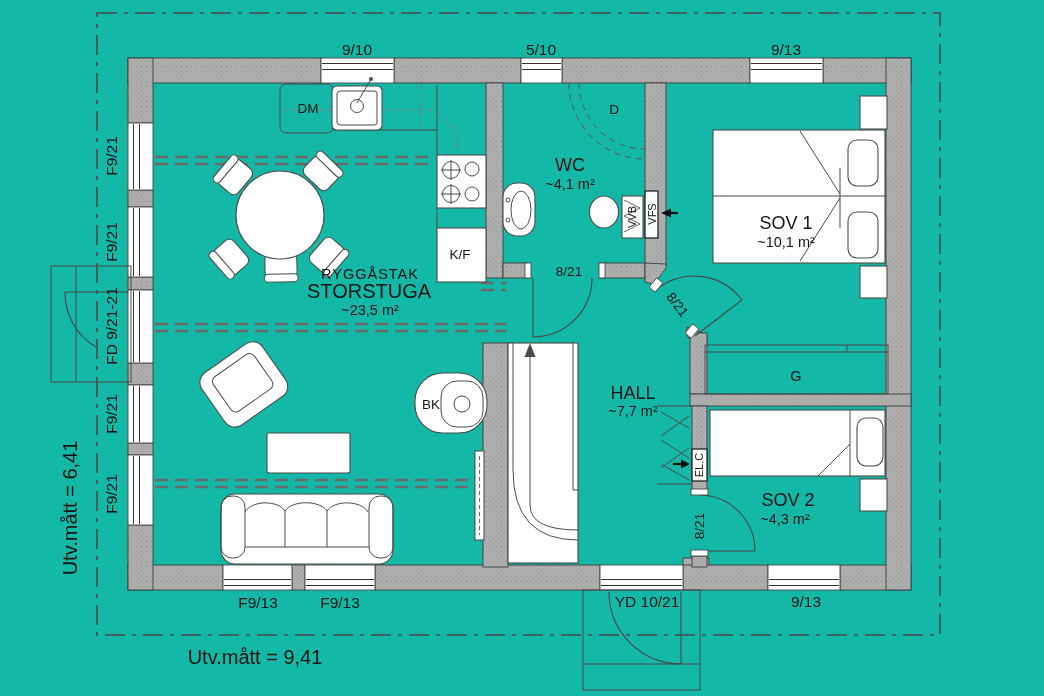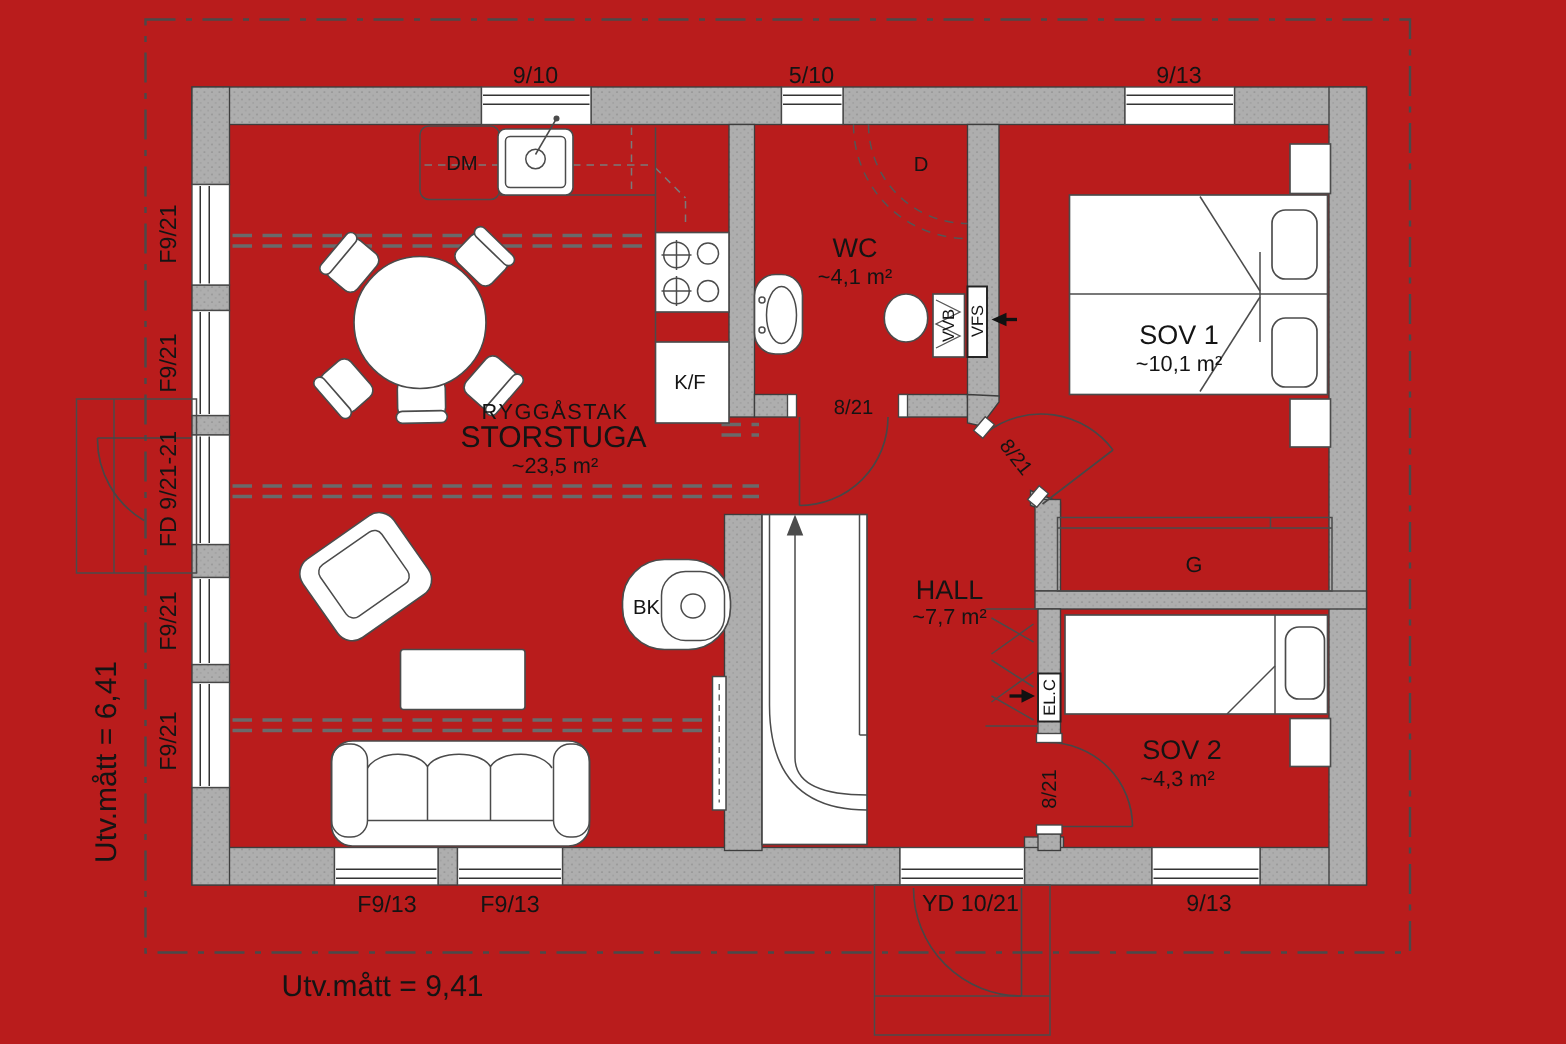--- a/index.html
+++ b/index.html
@@ -1,16 +1,16 @@
 <!DOCTYPE html>
 <html><head>
 <meta charset="utf-8">
 <style>
   html,body{margin:0;padding:0;background:#ffffff;}
-  .page{position:relative;width:1044px;height:696px;background:#b91c1c;overflow:hidden;
+  .page{position:relative;width:1044px;height:696px;background:#14b8a6;overflow:hidden;
         font-family:"Liberation Sans", sans-serif;}
   svg{display:block}
   text{fill:#141414;font-family:"Liberation Sans", sans-serif;}
   .lbl-room{font-size:18px;}
   .lbl-big{font-size:20px;}
   .lbl-area{font-size:14.5px;}
   .lbl-note{font-size:14.5px;letter-spacing:1px;}
   .lbl-dim{font-size:15.5px;}
   .lbl-utv{font-size:20px;}
   .lbl-small{font-size:13.5px;}

